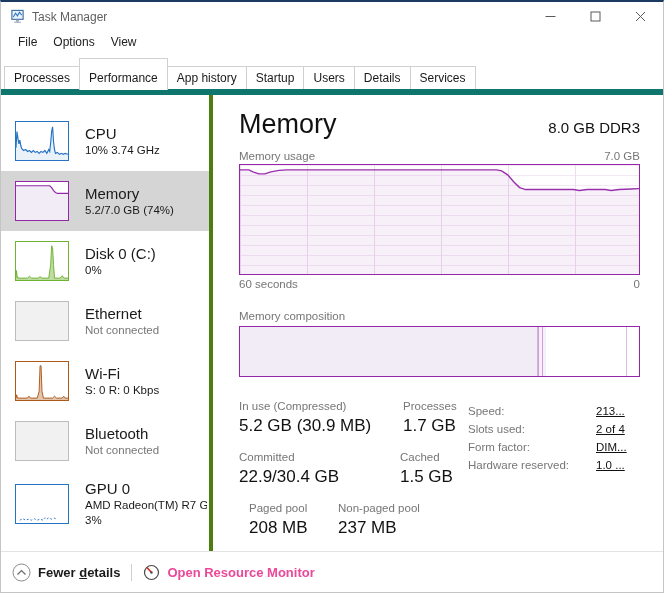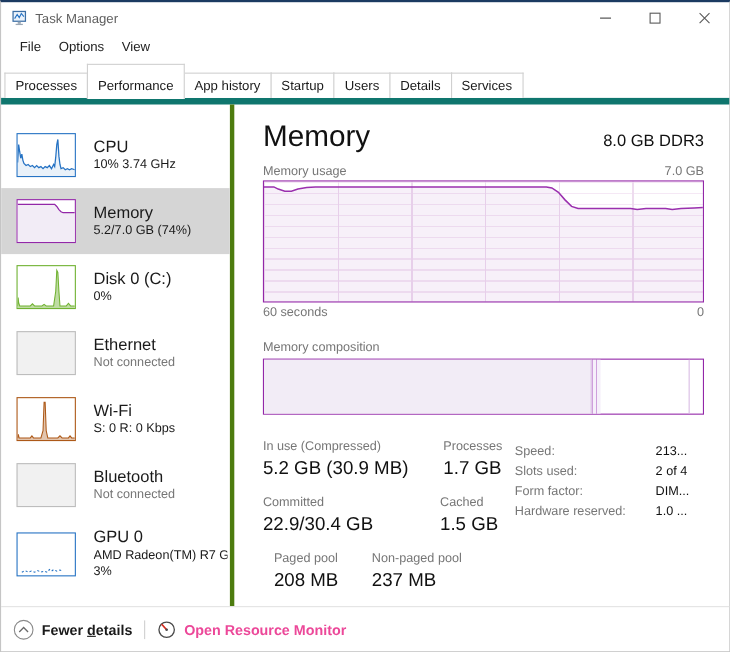--- a/index.html
+++ b/index.html
@@ -77,21 +77,21 @@
   .stat-row{ display:flex; margin-bottom:11px; }
   .stat-group{ display:flex; flex-direction:column; }
   .stat-row.r1 .stat-group:first-child{ width:164px; }
   .stat-row.r2 .stat-group:first-child{ width:161px; }
   .stat-row.r3 .stat-group:first-child{ width:89px;margin-left:10px; }
   .stat-label{ font-size:11.5px; color:#767676; line-height:14px; }
   .stat-value{ font-size:17px; color:#111; line-height:26px; white-space:nowrap; }
   .details{ margin-left:auto; width:172px; padding-top:3px; }
   .detail-row{ display:flex; line-height:18px; }
   .detail-label{ width:128px; flex:none; font-size:11.5px; color:#767676; }
-  .detail-value{ font-size:11.5px; color:#111; white-space:nowrap; }
+  .detail-value{ font-size:11.5px; color:#111; white-space:nowrap;text-decoration:underline; }
 
   
   .footer{ height:41px; flex:none; border-top:1px solid #e3e3e3; display:flex; align-items:center; padding-left:11px;font-weight:bold; }
   .footer-btn{ display:flex; align-items:center; gap:7px; font-size:13px; color:#1a1a1a; }
   .footer-sep{ width:1px; height:17px; background:#cfcfcf; margin:0 11px; }
   .link{ color:#ec4899; font-size:13px; }
   .u{ text-decoration:underline; }
 </style>
 </head>
 <body>

